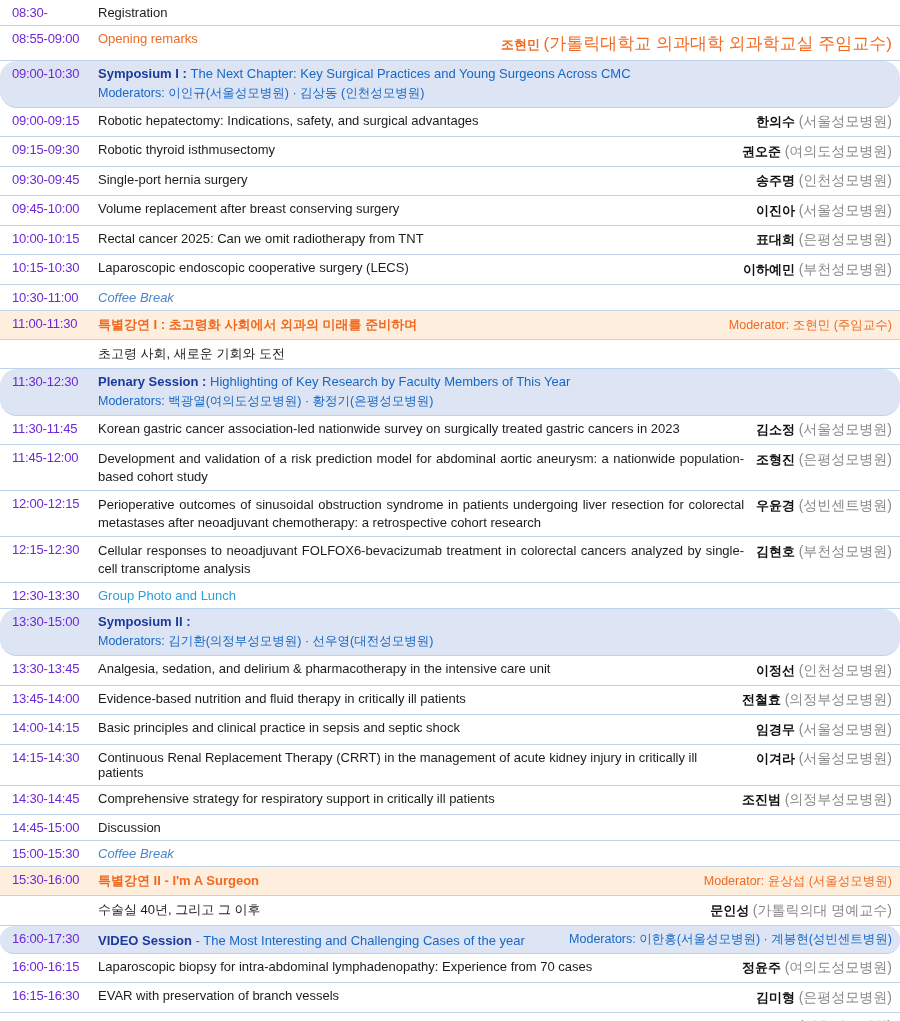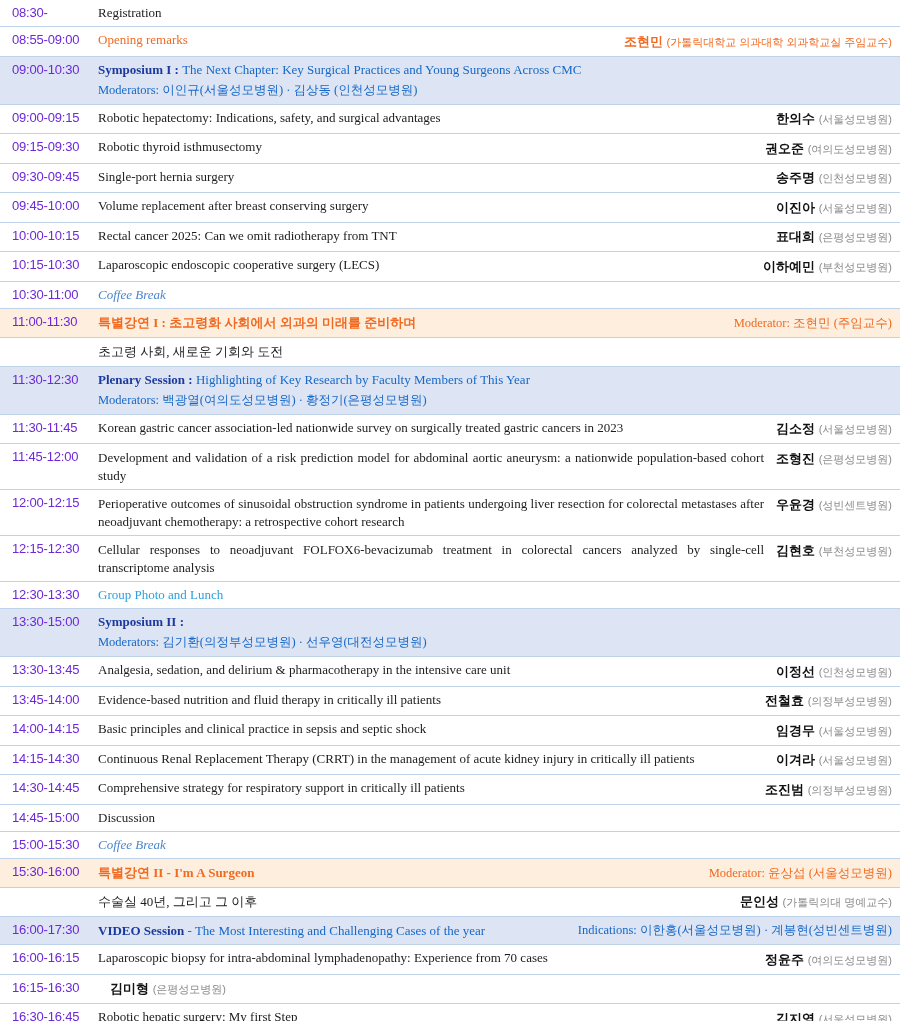--- a/index.html
+++ b/index.html
@@ -1,33 +1,33 @@
 <!DOCTYPE html>
 <html style="--navy: #1c3a9e; --blue: #1668c8; --bluebg: #dde4f3; --orange: #f06a22; --orangebg: #fdeedd; --breakblue: #4a86cc; --cyan: #2ba0dc; --gray: #8a8a8a; --line: #bed3ea; --bottomline: #8fb3dc;"><head>
 <meta charset="utf-8">
 <style>
   html,body{margin:0;padding:0;background:#fff;}
   body{font-family:"Liberation Sans","DejaVu Sans",sans-serif;font-size:13px;color:#1c1c1c;width:900px;}
   .table{width:900px;}
   .row{display:flex;align-items:flex-start;border-bottom:1px solid var(--line);padding:5px 8px 5px 12px;box-sizing:border-box;}
   .row:last-child{border-bottom:2px solid var(--bottomline);}
   .time{flex:none;width:86px;color:#6d28d9;letter-spacing:-0.2px;}
-  .main{flex:1;min-width:0;font-family:Liberation Serif, serif;}
+  .main{flex:1;min-width:0;}
   .who{flex:none;margin-left:12px;text-align:right;white-space:nowrap;padding-top:0.5px;}
   .name{font-weight:bold;color:#111;}
-  .affil{color:var(--gray);font-size:11px;}
+  .affil{color:var(--gray);font-size:14px;}
   .who.orange .name{color:var(--orange);}
-  .who.orange .affil{color:var(--orange);font-size:11px;}
+  .who.orange .affil{color:var(--orange);font-size:17px;}
   .title{display:inline;}
   .justify .title{display:block;text-align:justify;line-height:1.35;}
   .orangetxt{color:var(--orange);}
   .break-italic{color:var(--breakblue);font-style:italic;}
   .break-cyan{color:var(--cyan);}
   .session{padding-top:5px;padding-bottom:5px;}
-  .session.blue{background:var(--bluebg);}
+  .session.blue{background:var(--bluebg);border-radius:17px;}
   .session.orange{background:var(--orangebg);}
   .line1{display:flex;align-items:flex-end;}
   .sbold{font-weight:bold;white-space:pre-wrap;}
   .blue .sbold{color:var(--navy);}
   .orange .sbold{color:var(--orange);}
   .srest{white-space:pre-wrap;}
   .blue .srest{color:var(--blue);}
   .mods{color:var(--blue);font-size:12.5px;}
   .orange .mods{color:var(--orange);}
   div.mods{text-align:left;margin-top:4px;}
@@ -198,31 +198,32 @@
       <span class="time"></span>
       <div class="main"><span class="title">수술실 40년, 그리고 그 이후</span></div>
       <div class="who"><span class="name">문인성</span> <span class="affil">(가톨릭의대 명예교수)</span></div>
     </div>
     <div class="row session blue">
       <span class="time">16:00-17:30</span>
       <div class="main">
         <div class="line1">
           <span class="sbold">VIDEO Session</span>
           <span class="srest"> - The Most Interesting and Challenging Cases of the year</span>
-          <span class="mods inline">Indications: 이한홍(서울성모병원) · 계봉현(성빈센트병원)</span>
+          <span class="mods inline">Moderators: 이한홍(서울성모병원) · 계봉현(성빈센트병원)</span>
         </div>
       </div>
     </div>
     <div class="row">
       <span class="time">16:00-16:15</span>
       <div class="main"><span class="title">Laparoscopic biopsy for intra-abdominal lymphadenopathy: Experience from 70 cases</span></div>
       <div class="who"><span class="name">정윤주</span> <span class="affil">(여의도성모병원)</span></div>
     </div>
     <div class="row">
       <span class="time">16:15-16:30</span>
+      <div class="main"><span class="title">EVAR with preservation of branch vessels</span></div>
       <div class="who"><span class="name">김미형</span> <span class="affil">(은평성모병원)</span></div>
     </div>
     <div class="row">
       <span class="time">16:30-16:45</span>
       <div class="main"><span class="title">Robotic hepatic surgery: My first Step</span></div>
       <div class="who"><span class="name">김지영</span> <span class="affil">(서울성모병원)</span></div>
     </div>
   </div>
 
 </body></html>

